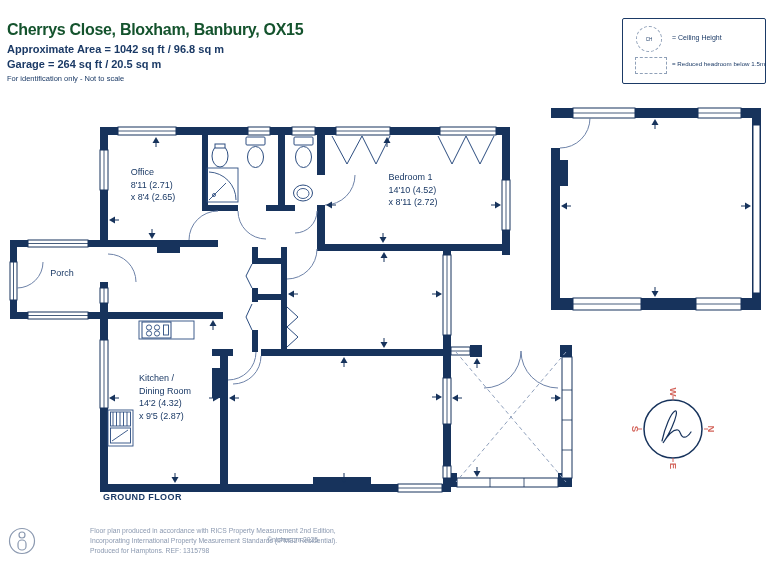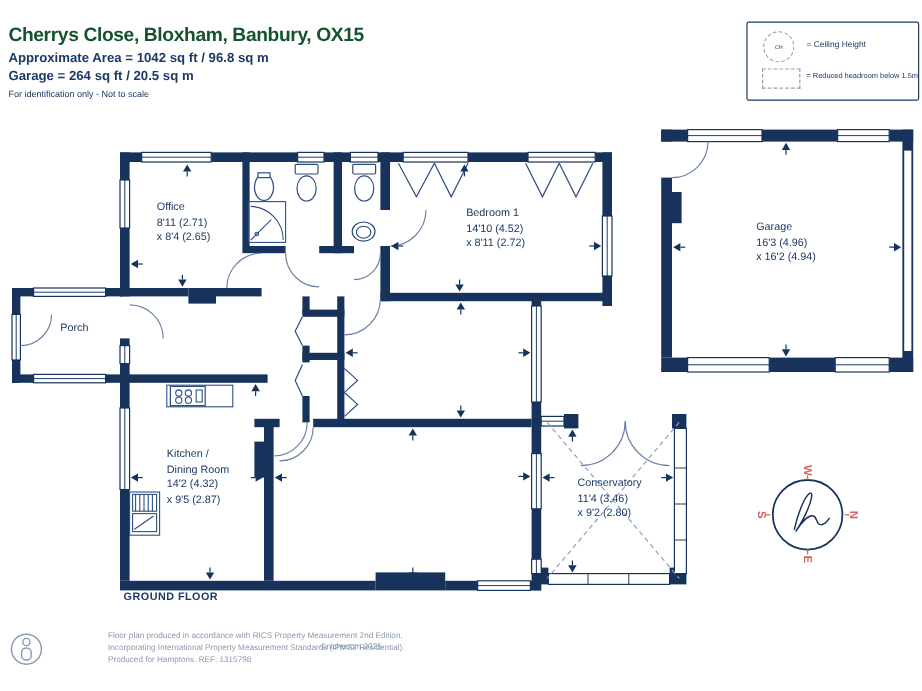--- a/index.html
+++ b/index.html
@@ -335,30 +335,20 @@
     <div>Bedroom 1</div>
     <div>14'10 (4.52)</div>
     <div>x 8'11 (2.72)</div>
   </div>
   <div class="room-label" style="left:165px;top:372px">
     <div>Kitchen /</div>
     <div>Dining Room</div>
     <div>14'2 (4.32)</div>
     <div>x 9'5 (2.87)</div>
   </div>
-  <div class="room-label" style="left:508px;top:396px">
-    <div>Conservatory</div>
-    <div>11'4 (3.46)</div>
-    <div>x 9'2 (2.80)</div>
-  </div>
-  <div class="room-label" style="left:655px;top:183px">
-    <div>Garage</div>
-    <div>16'3 (4.96)</div>
-    <div>x 16'2 (4.94)</div>
-  </div>
 
   <div class="floor-label">GROUND FLOOR</div>
 
   <div class="footer-text">
     <div>Floor plan produced in accordance with RICS Property Measurement 2nd Edition,</div>
     <div>Incorporating International Property Measurement Standards (IPMS2 Residential).</div>
     <div>Produced for Hamptons.   REF:  1315798</div>
   </div>
   <div class="copyright">©nichecom 2025.</div>
 

